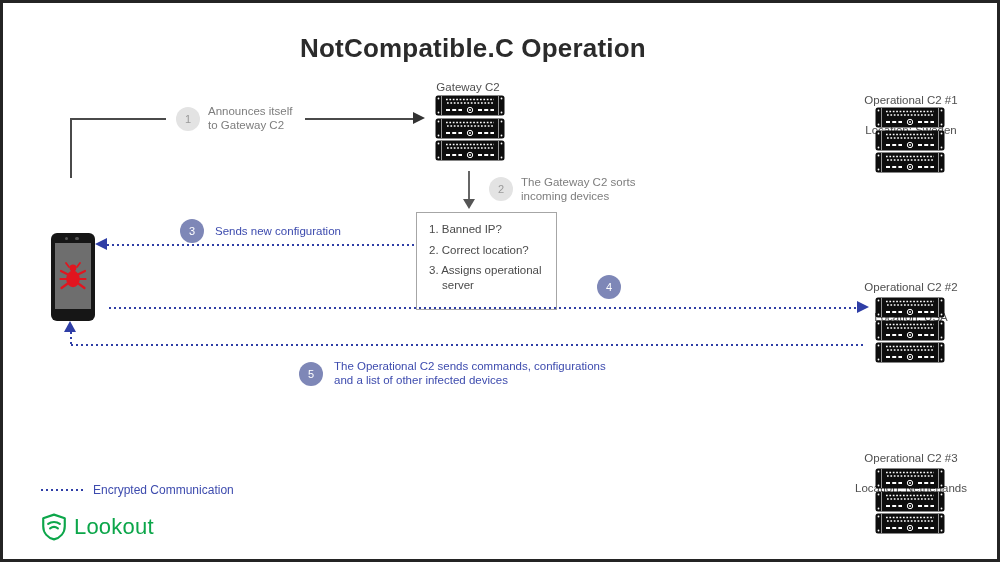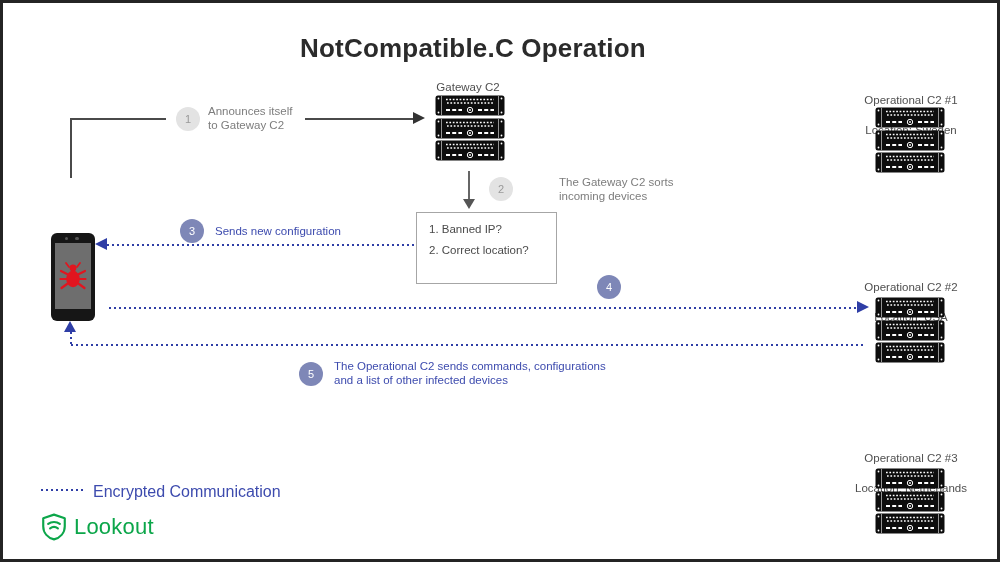--- a/index.html
+++ b/index.html
@@ -28,21 +28,21 @@
   .arr-up{width:0;height:0;border-left:6.5px solid transparent;border-right:6.5px solid transparent;border-bottom:11px solid var(--blue);}
   .arr-right.dark{border-left-color:#333;}
   .arr-down-gray{width:0;height:0;border-left:6px solid transparent;border-right:6px solid transparent;border-top:10px solid #555;}
   .server-stack{display:flex;flex-direction:column;gap:1.5px;}
   .checkbox-panel{width:141px;min-height:72px;background:#fff;border:1px solid #a6a6a6;padding:9px 8px 16px 12px;}
   .chk-item{font-size:11.5px;color:#4a4a4a;line-height:1.28;margin-bottom:6px;padding-left:13px;text-indent:-13px;}
   .chk-item:last-child{margin-bottom:0;}
   .phone{width:44px;height:88px;background:#161616;border-radius:6px;}
   .phone-screen{position:absolute;left:4px;top:10px;width:36px;height:66px;background:#6e6e6e;display:flex;align-items:center;justify-content:center;}
   .cam-dot{position:absolute;background:#555;border-radius:50%;}
-  .legend-text{font-size:16px;color:var(--text-blue);}
+  .legend-text{font-size:12px;color:var(--text-blue);}
   .brand{display:flex;align-items:center;gap:7px;}
   .brand-name{font-size:22px;color:var(--green);font-weight:500;letter-spacing:.2px;}
 </style>
 </head>
 <body>
 
 <div class="canvas">
 
   <div class="abs title">NotCompatible.C Operation</div>
 
@@ -105,26 +105,27 @@
         <line x1="43" y1="15" x2="59" y2="15" stroke="#fff" stroke-width="1.8" stroke-dasharray="4 2.2"></line>
       </svg>
     </div>
 
   <div class="abs solid-v" style="left:465px;top:168px;height:28px;background:#666;"></div>
   <div class="abs arr-down-gray" style="left:460px;top:196px;"></div>
 
   <div class="abs step-circle gray" style="left:486px;top:174px;">
       <span>2</span>
     </div>
-  <div class="abs step-text gray" style="left:518px;top:172px;margin-left:38px;">The Gateway C2 sorts
+  <div class="abs step-text gray" style="left:518px;top:172px;">The Gateway C2 sorts
 incoming devices</div>
 
   <div class="abs checkbox-panel" style="left:413px;top:209px;">
     <div class="chk-item">1. Banned IP?</div>
     <div class="chk-item">2. Correct location?</div>
+    <div class="chk-item">3.  Assigns operational server</div>
   </div>
 
   <div class="abs dot-h" style="left:104px;top:241px;width:309px;"></div>
   <div class="abs arr-left" style="left:92px;top:235px;"></div>
   <div class="abs step-circle slate" style="left:177px;top:216px;">
       <span>3</span>
     </div>
   <div class="abs step-text blue" style="left:212px;top:221px;">Sends new configuration</div>
 
   <div class="abs phone" style="left:48px;top:230px;">

